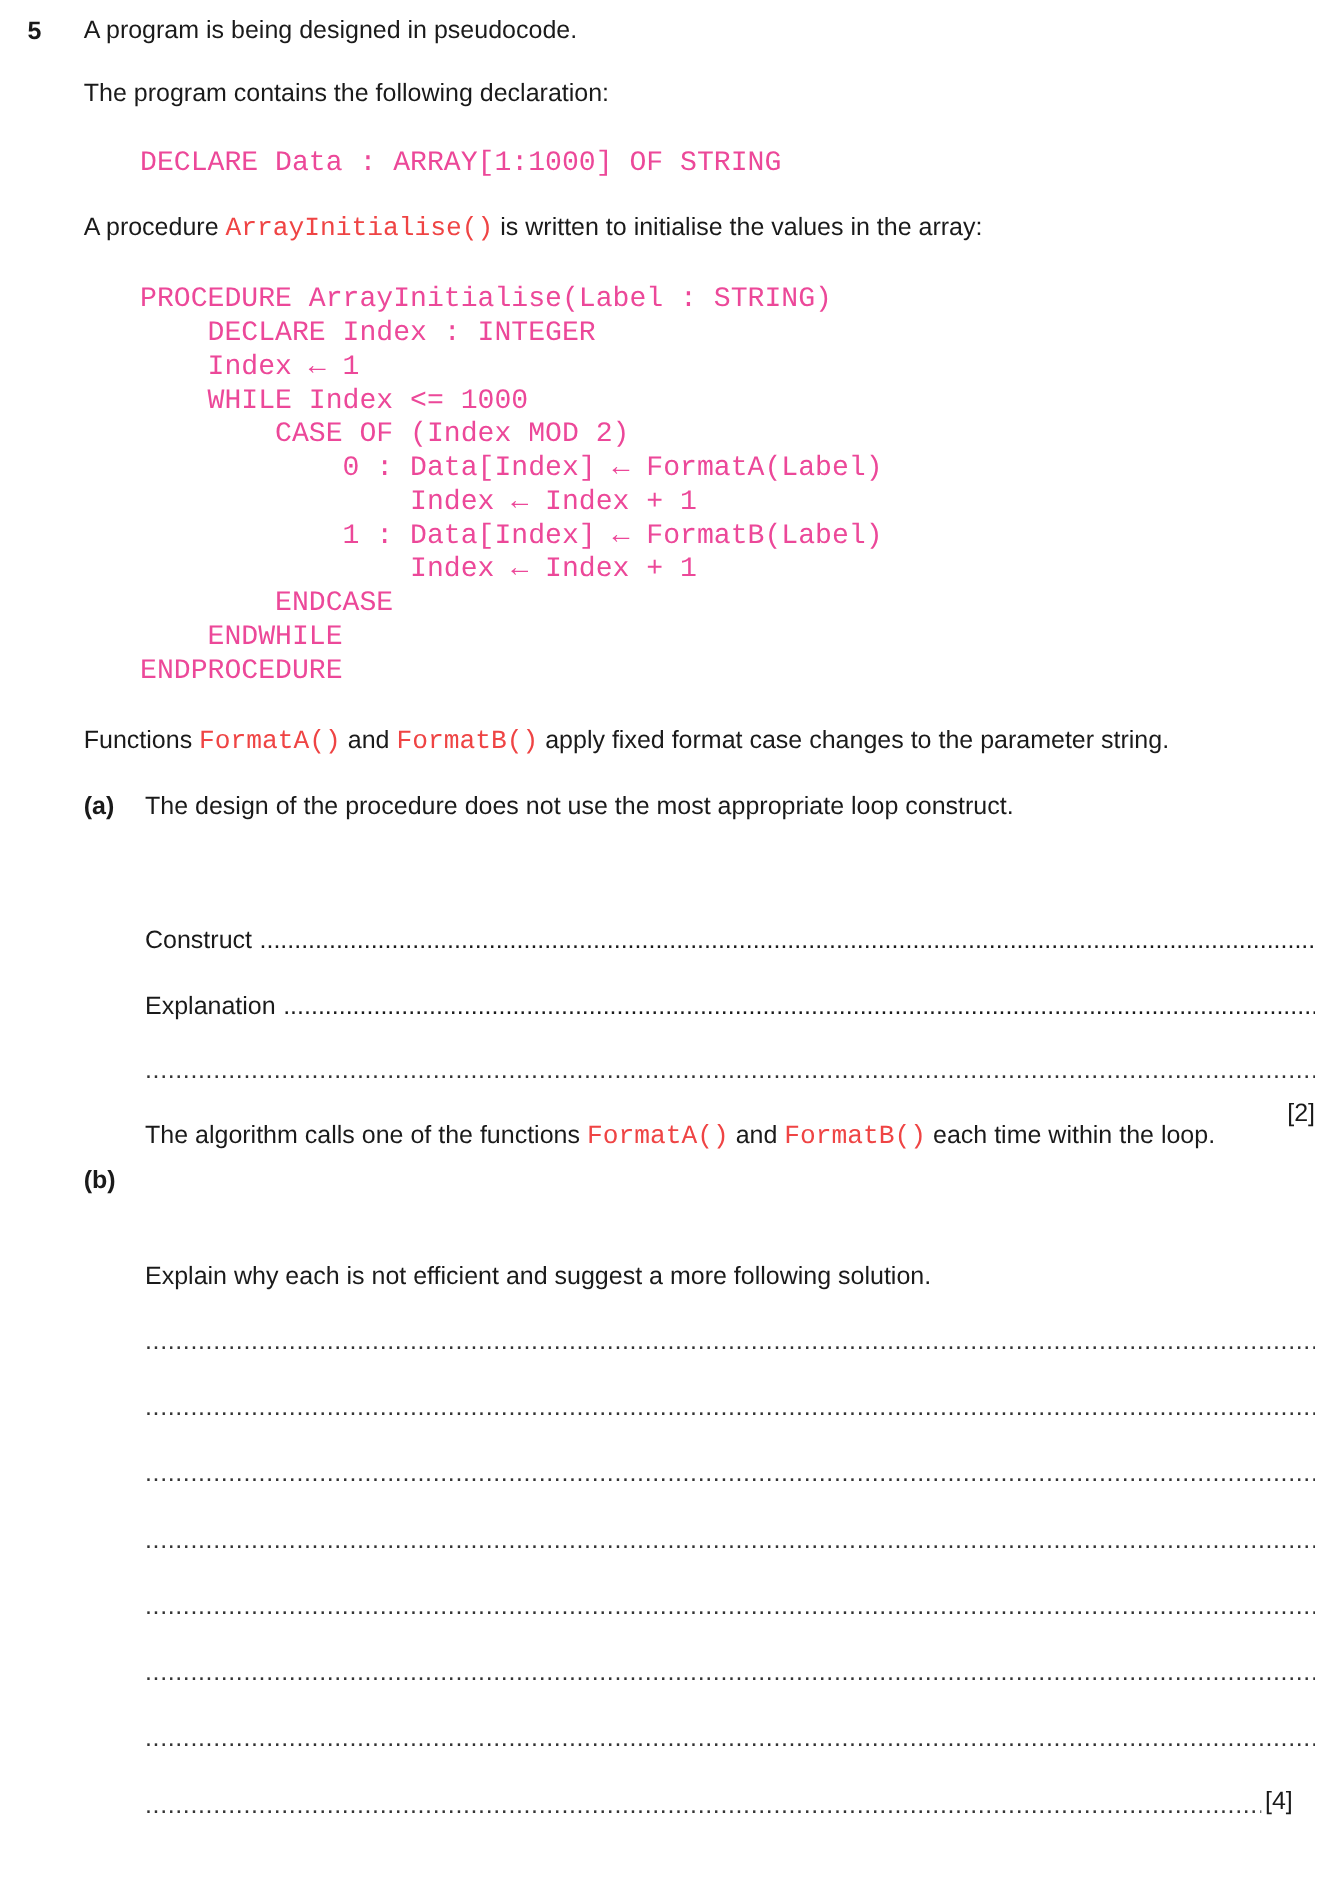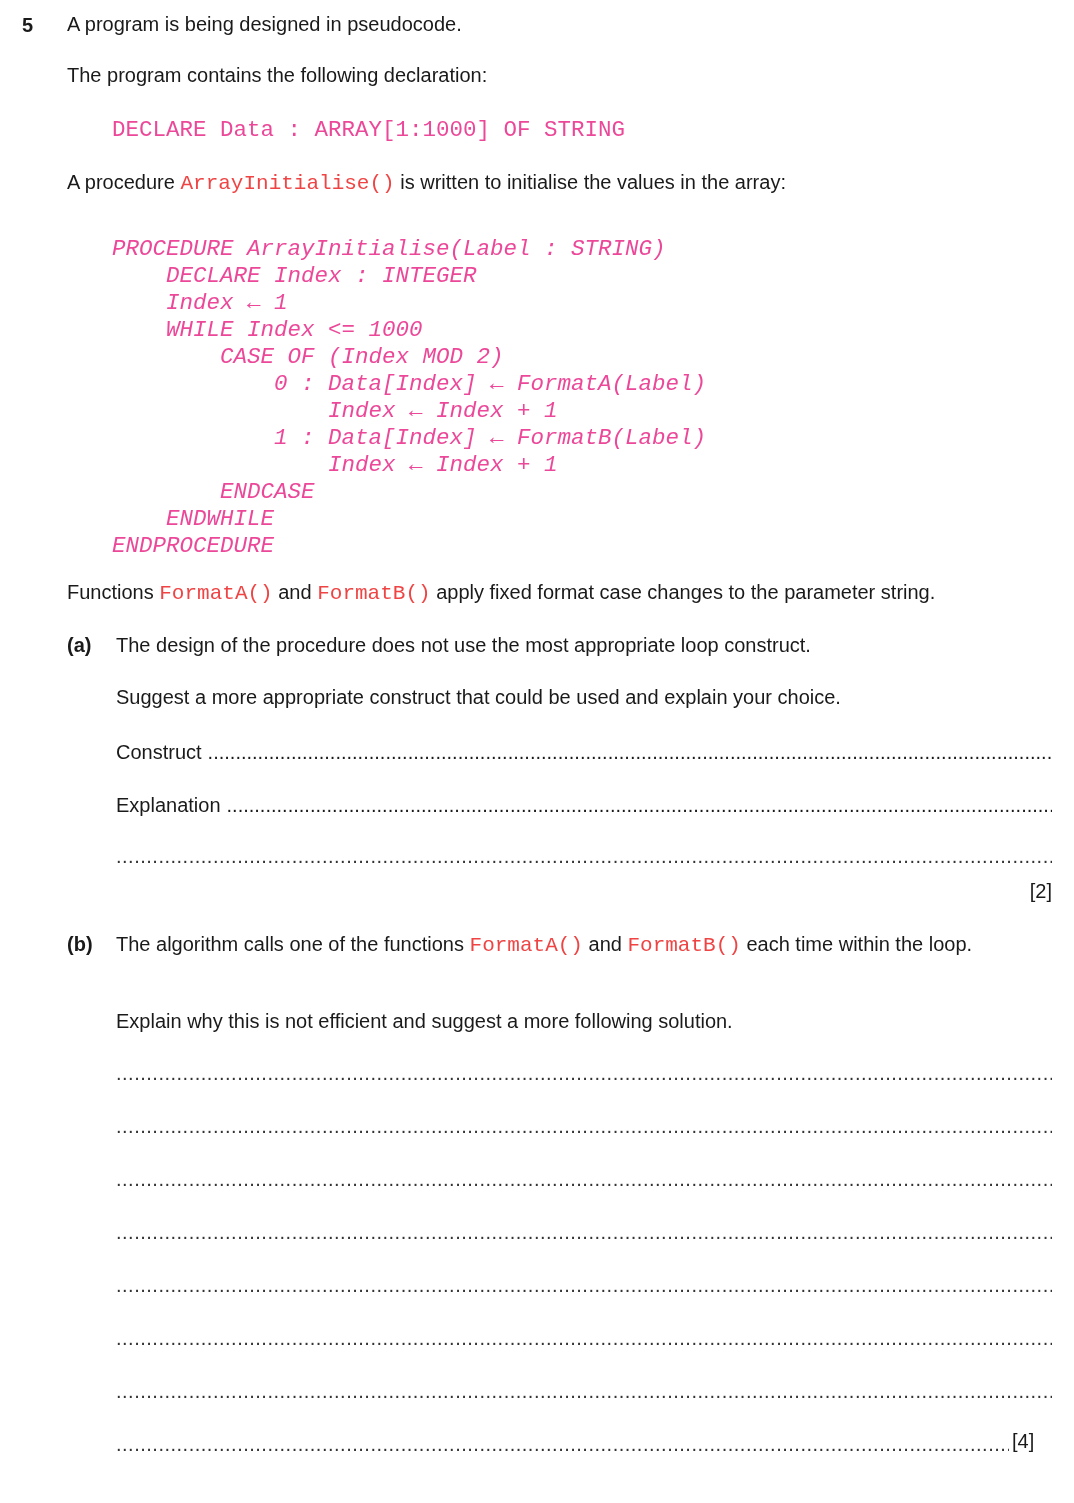--- a/index.html
+++ b/index.html
@@ -108,52 +108,51 @@
   <div class="qnum" style="top:12px;">5</div>
 
   <div class="body-l0" style="top:10px;">A program is being designed in pseudocode.</div>
 
   <div class="body-l0" style="top:61px;">The program contains the following declaration:</div>
 
   <div class="codeblock" style="top:117px;">DECLARE Data : ARRAY[1:1000] OF STRING</div>
 
   <div class="body-l0" style="top:168px;"><span>A procedure </span><code>ArrayInitialise()</code><span> is written to initialise the values in the array:</span></div>
 
-  <div class="codeblock" style="top:236px;font-style:italic;">PROCEDURE ArrayInitialise(Label : STRING)
+  <div class="codeblock" style="top:226px;">PROCEDURE ArrayInitialise(Label : STRING)
     DECLARE Index : INTEGER
     Index ← 1
     WHILE Index &lt;= 1000
         CASE OF (Index MOD 2)
             0 : Data[Index] ← FormatA(Label)
                 Index ← Index + 1
             1 : Data[Index] ← FormatB(Label)
                 Index ← Index + 1
         ENDCASE
     ENDWHILE
 ENDPROCEDURE</div>
 
   <div class="body-l0" style="top:578px;"><span>Functions </span><code>FormatA()</code><span> and </span><code>FormatB()</code><span> apply fixed format case changes to the parameter string.</span></div>
 
   <div class="partlbl" style="top:631px;">(a)</div>
   <div class="body-l1" style="top:631px;"><span>The design of the procedure does </span><b>not</b><span> use the most appropriate loop construct.</span></div>
 
-  <div class="body-l1" style="top:683px;"><span>Suggest a </span><b>more appropriate</b><span> construct that could be used </span><b>and</b><span> explain your choice.</span></div>
 
   <div class="label-line" style="top:738px; left:116px; width:936px;"><span>Construct</span><span class="dots-inline" style="margin-left:6px;">........................................................................................................................................................................</span></div>
 
   <div class="label-line" style="top:791px; left:116px; width:936px;"><span>Explanation</span><span class="dots-inline" style="margin-left:6px;">........................................................................................................................................................................</span></div>
 
   <div class="dotline" style="top:845px; left:116px; width:936px;">........................................................................................................................................................................</div>
 
   <div class="markno" style="top:878px; left:852px; width:200px;">[2]</div>
 
   <div class="partlbl" style="top:930px;">(b)</div>
-  <div class="body-l1 justify" style="top:930px;"><span>The algorithm calls one of the functions </span><code>FormatA()</code><span> and </span><code>FormatB()</code><span> each time within the loop.</span></div>
+  <div class="body-l1 justify" style="top:894px;"><span>The algorithm calls one of the functions </span><code>FormatA()</code><span> and </span><code>FormatB()</code><span> each time within the loop.</span></div>
 
-  <div class="body-l1" style="top:1007px;"><span>Explain why this is </span><b>not</b><span> efficient </span><b>and</b><span> suggest a more following solution.</span></div>
+  <div class="body-l1" style="top:1007px;"><span>Explain why each is </span><b>not</b><span> efficient </span><b>and</b><span> suggest a more following solution.</span></div>
 
   <div class="dotline" style="top:1062px; left:116px; width:936px;">........................................................................................................................................................................</div>
   <div class="dotline" style="top:1115px; left:116px; width:936px;">........................................................................................................................................................................</div>
   <div class="dotline" style="top:1168px; left:116px; width:936px;">........................................................................................................................................................................</div>
   <div class="dotline" style="top:1221px; left:116px; width:936px;">........................................................................................................................................................................</div>
   <div class="dotline" style="top:1274px; left:116px; width:936px;">........................................................................................................................................................................</div>
   <div class="dotline" style="top:1327px; left:116px; width:936px;">........................................................................................................................................................................</div>
   <div class="dotline" style="top:1380px; left:116px; width:936px;">........................................................................................................................................................................</div>
   <div class="dotline" style="top:1433px; left:116px; width:893px;">................................................................................................................................................................</div>
 

